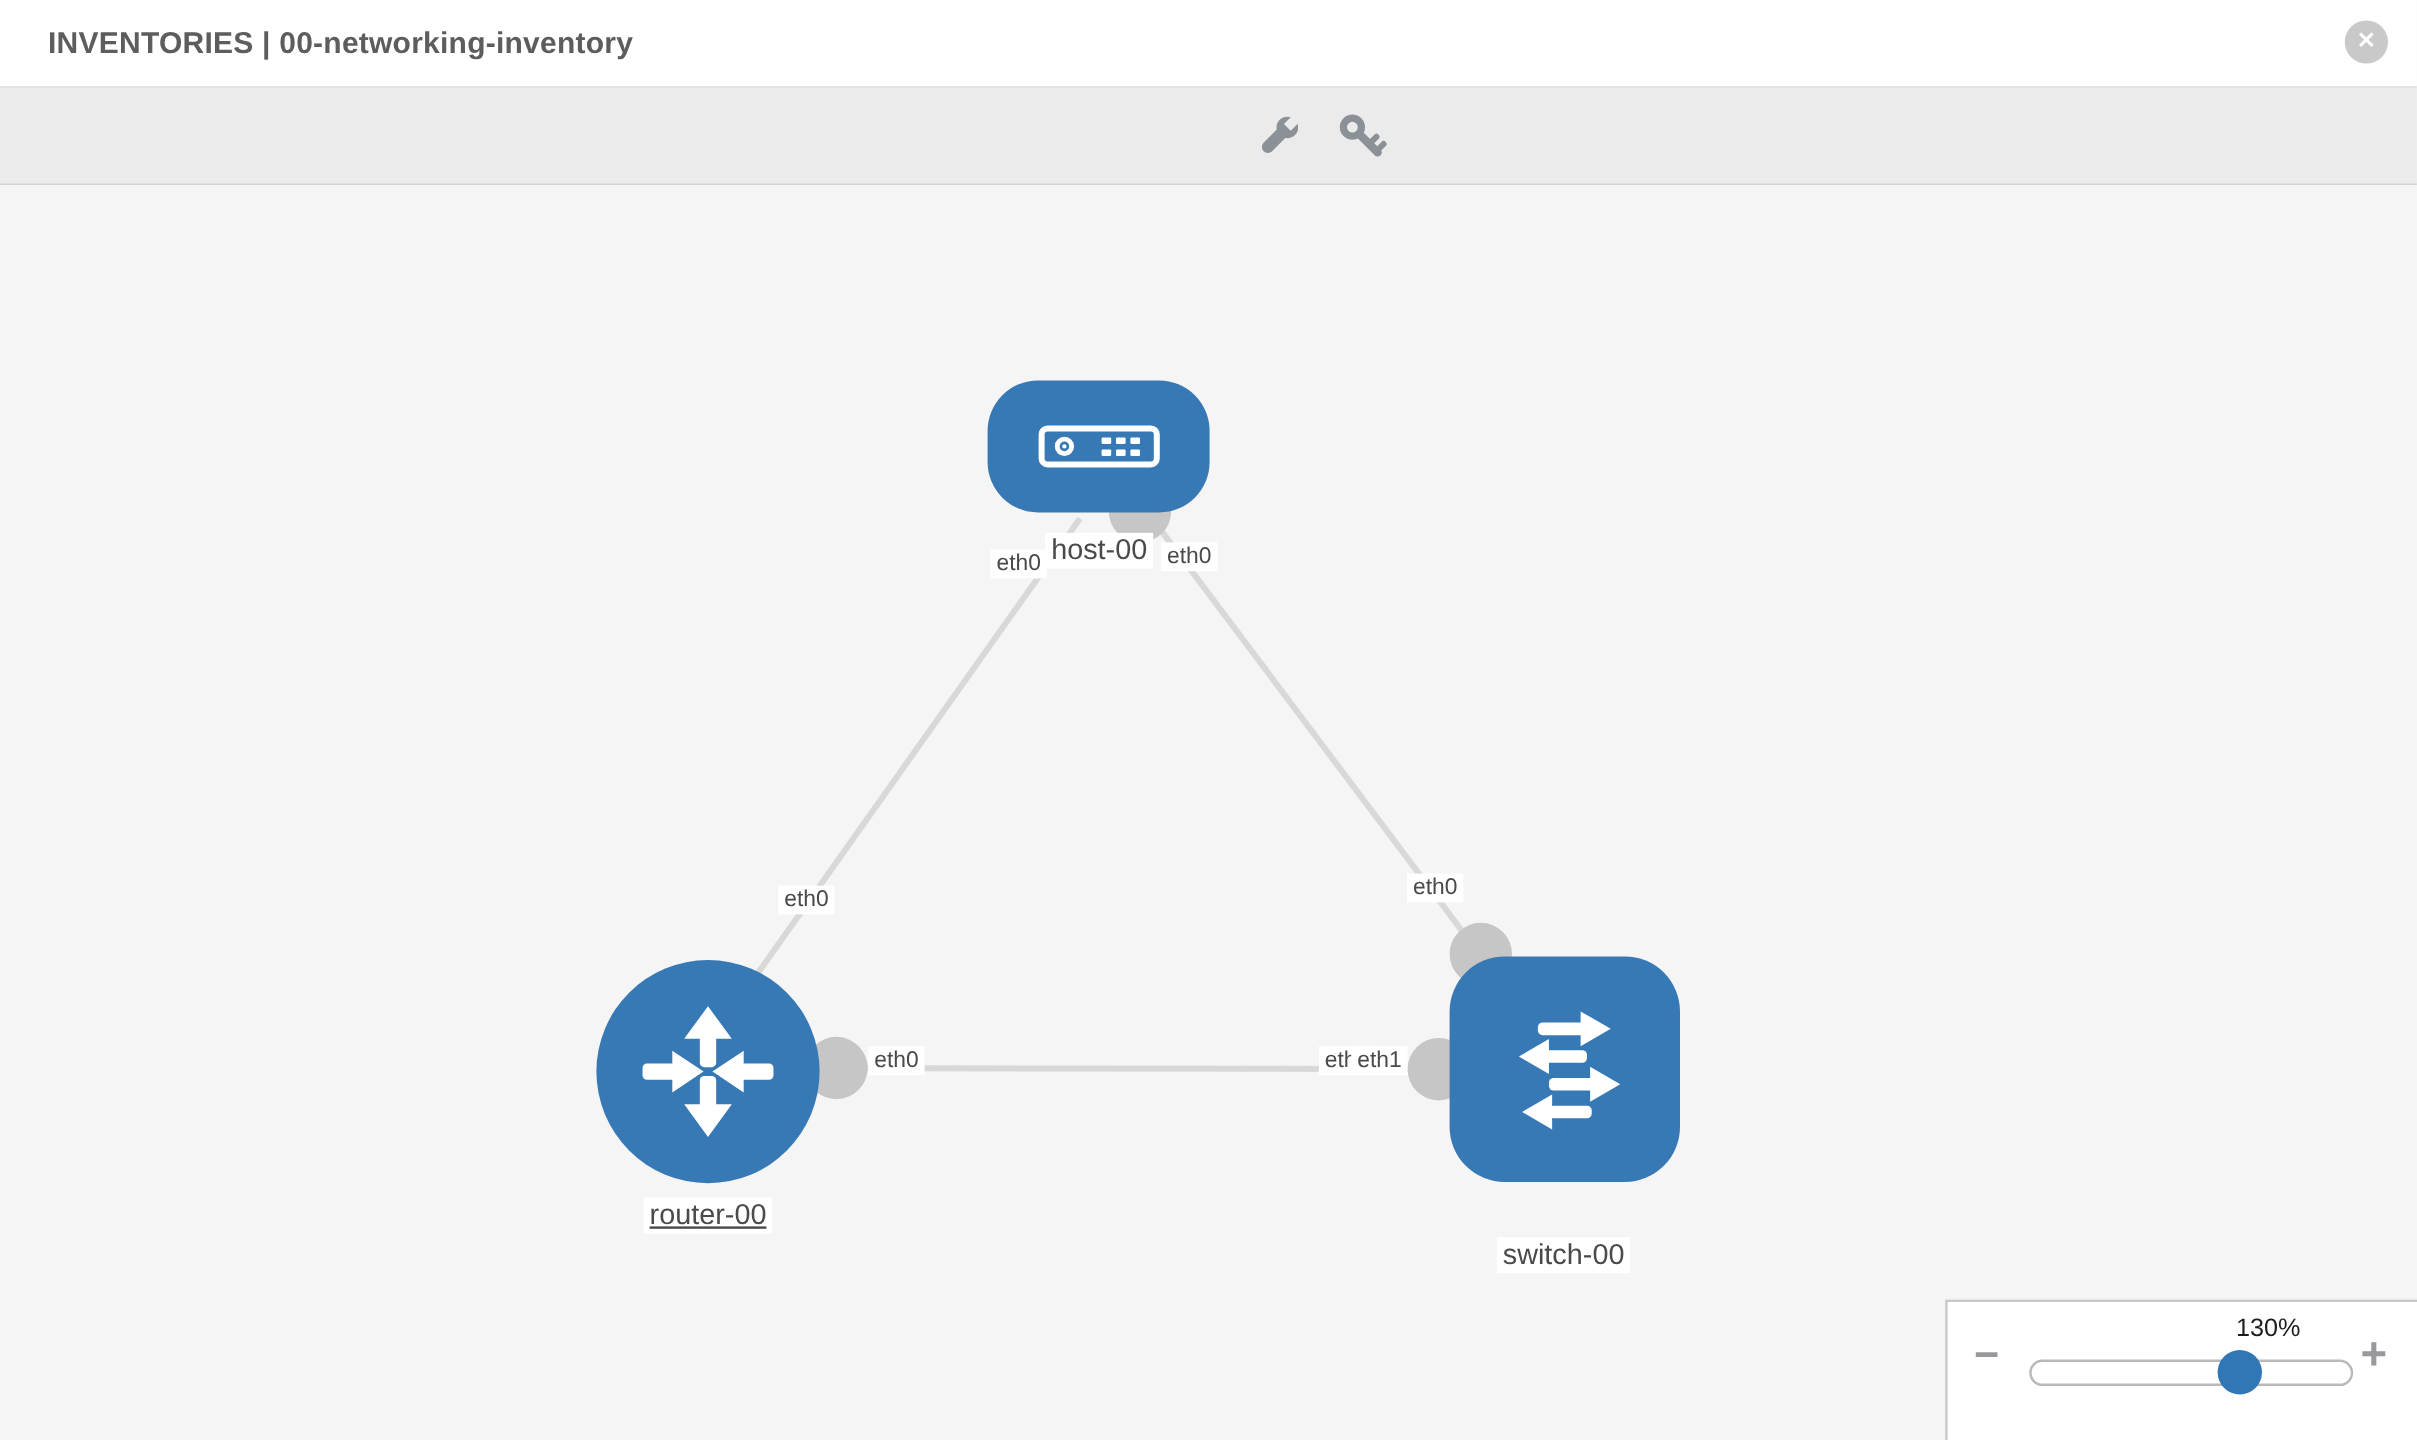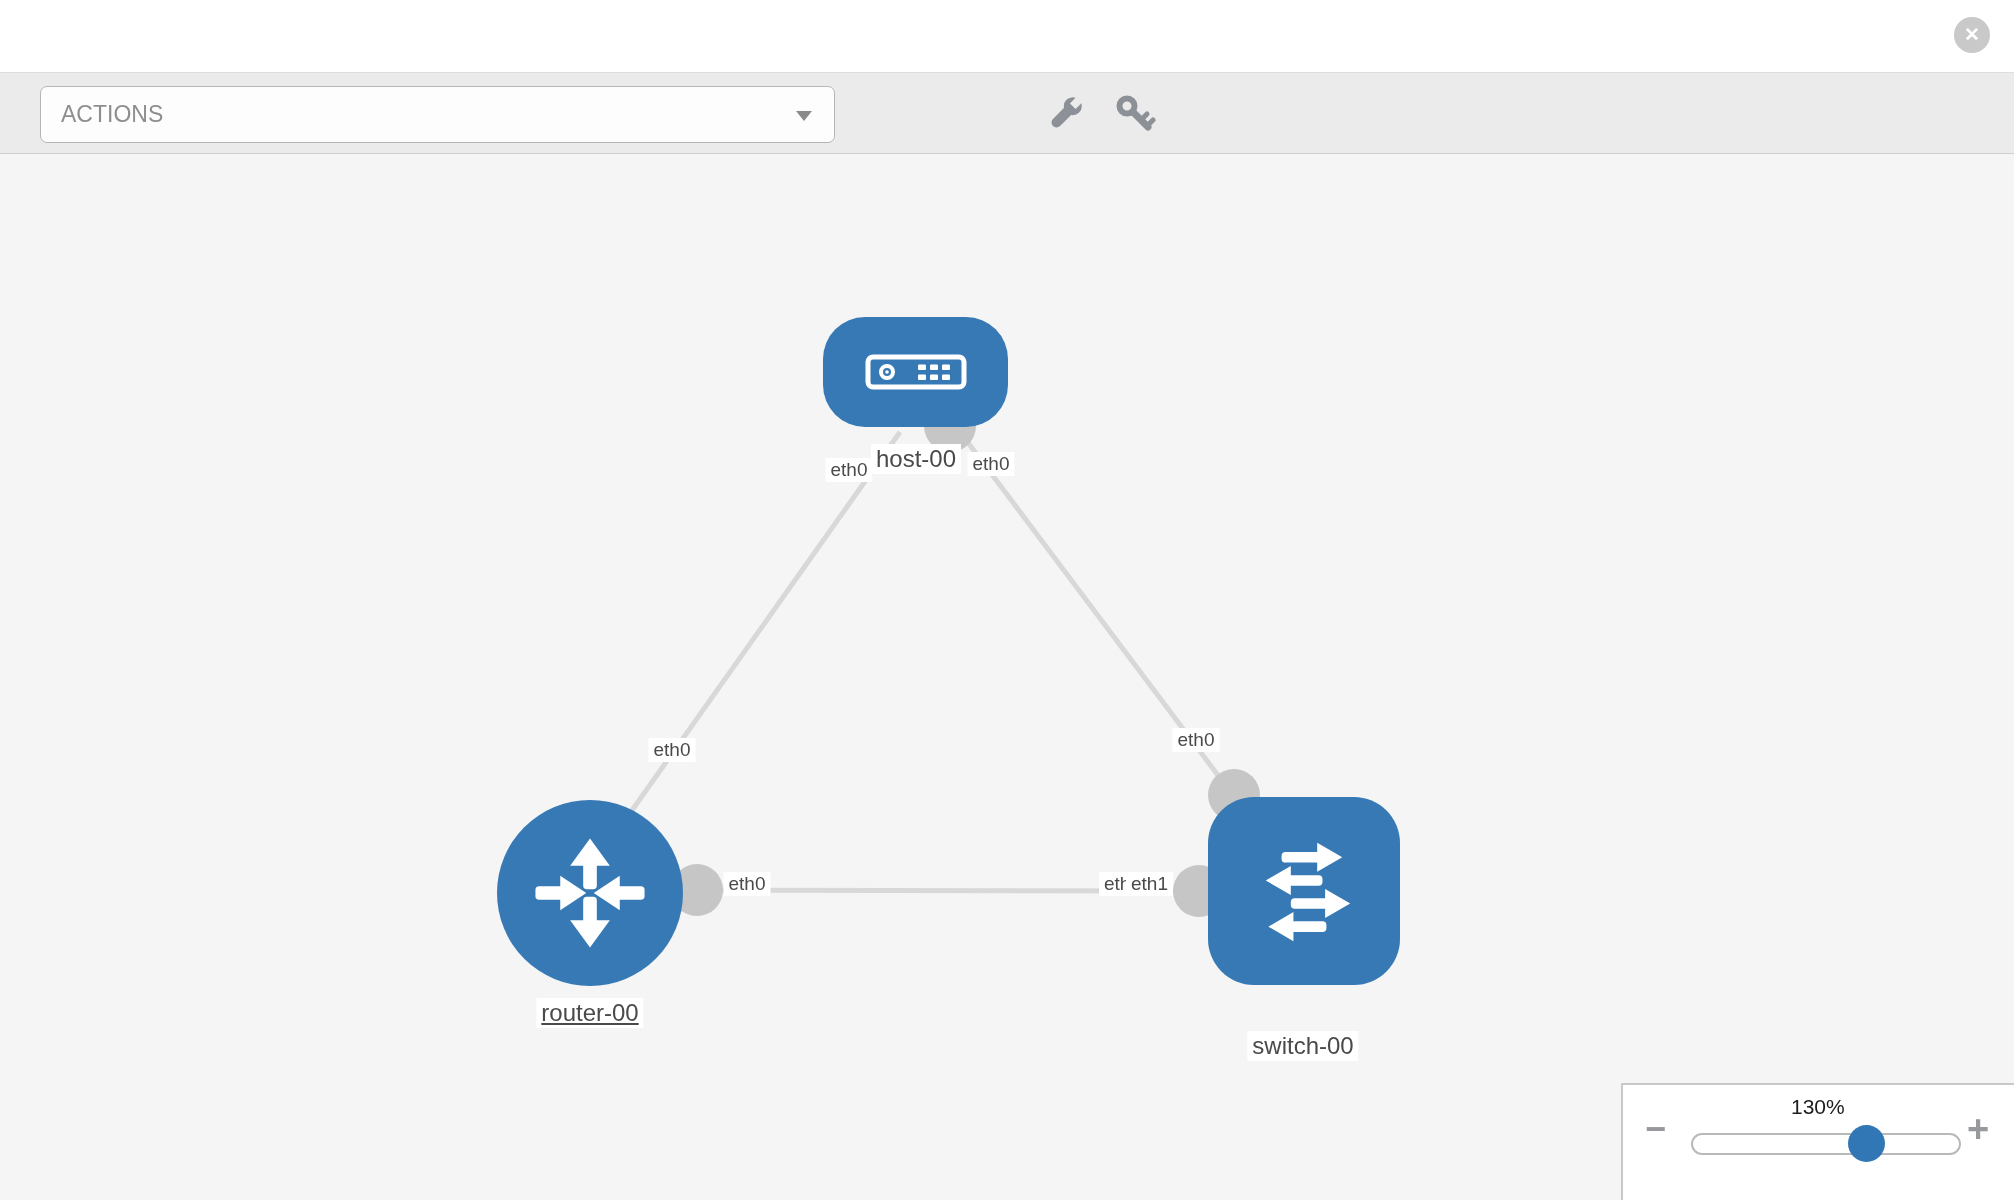--- a/index.html
+++ b/index.html
@@ -46,43 +46,40 @@
   .chip-name { font-size:24px; }
   .chip-eth  { font-size:19px; }
   .chip-pair { position:absolute; z-index:3; transform:translateX(-50%);
                display:flex; align-items:center; }
   .chip-pair span { background:#ffffff; color:#4a4a4a; font-size:19px; padding:1px 5px; }
   .chip-pair .front { margin-left:-20px; position:relative; }
 
   
   .zoom-panel { position:absolute; left:1621px; top:929px; width:400px; height:130px;
                 background:#ffffff; border:2px solid #c8c8c8; z-index:4; }
-  .zoom-level { position:absolute; left:168px; top:10px; width:110px; text-align:left;
+  .zoom-level { position:absolute; left:184px; top:10px; width:110px; text-align:right;
                 font-size:21px; color:#1d1d1d; }
   .zoom-minus { position:absolute; left:22px; top:26px; font-size:36px; font-weight:bold;
                 color:#97999c; cursor:pointer; line-height:36px; }
   .zoom-plus  { position:absolute; left:344px; top:26px; font-size:38px; font-weight:bold;
                 color:#97999c; cursor:pointer; line-height:36px; }
   .zoom-track { position:absolute; left:68px; top:48px; width:270px; height:22px;
                 border:2px solid #b9b9b9; border-radius:12px; background:#ffffff; cursor:pointer; }
   .zoom-thumb { position:absolute; left:155px; top:-10px; width:37px; height:37px;
                 border-radius:50%; background:#3277b5; cursor:grab; }
 </style>
 </head>
 <body>
 
 <div class="header">
+  <div class="header-title">INVENTORIES | 00-networking-inventory</div>
   <div class="close-btn">✕</div>
 </div>
 
 <div class="toolbar">
-  <div class="select-box actions-box">
-    <span class="lbl">ACTIONS</span>
-    <span class="caret"></span>
-  </div>
 
   <svg class="tool-icon wrench-pos" viewBox="0 0 42 42">
     <g transform="rotate(45 21 21)" fill="#8b9196">
       <circle cx="21" cy="10" r="9"></circle>
       <rect x="16" y="13" width="10" height="25" rx="5"></rect>
       <rect x="17" y="-1" width="8" height="11" fill="#ebebeb"></rect>
     </g>
   </svg>
 
   <svg class="tool-icon key-pos" viewBox="0 0 42 42">

